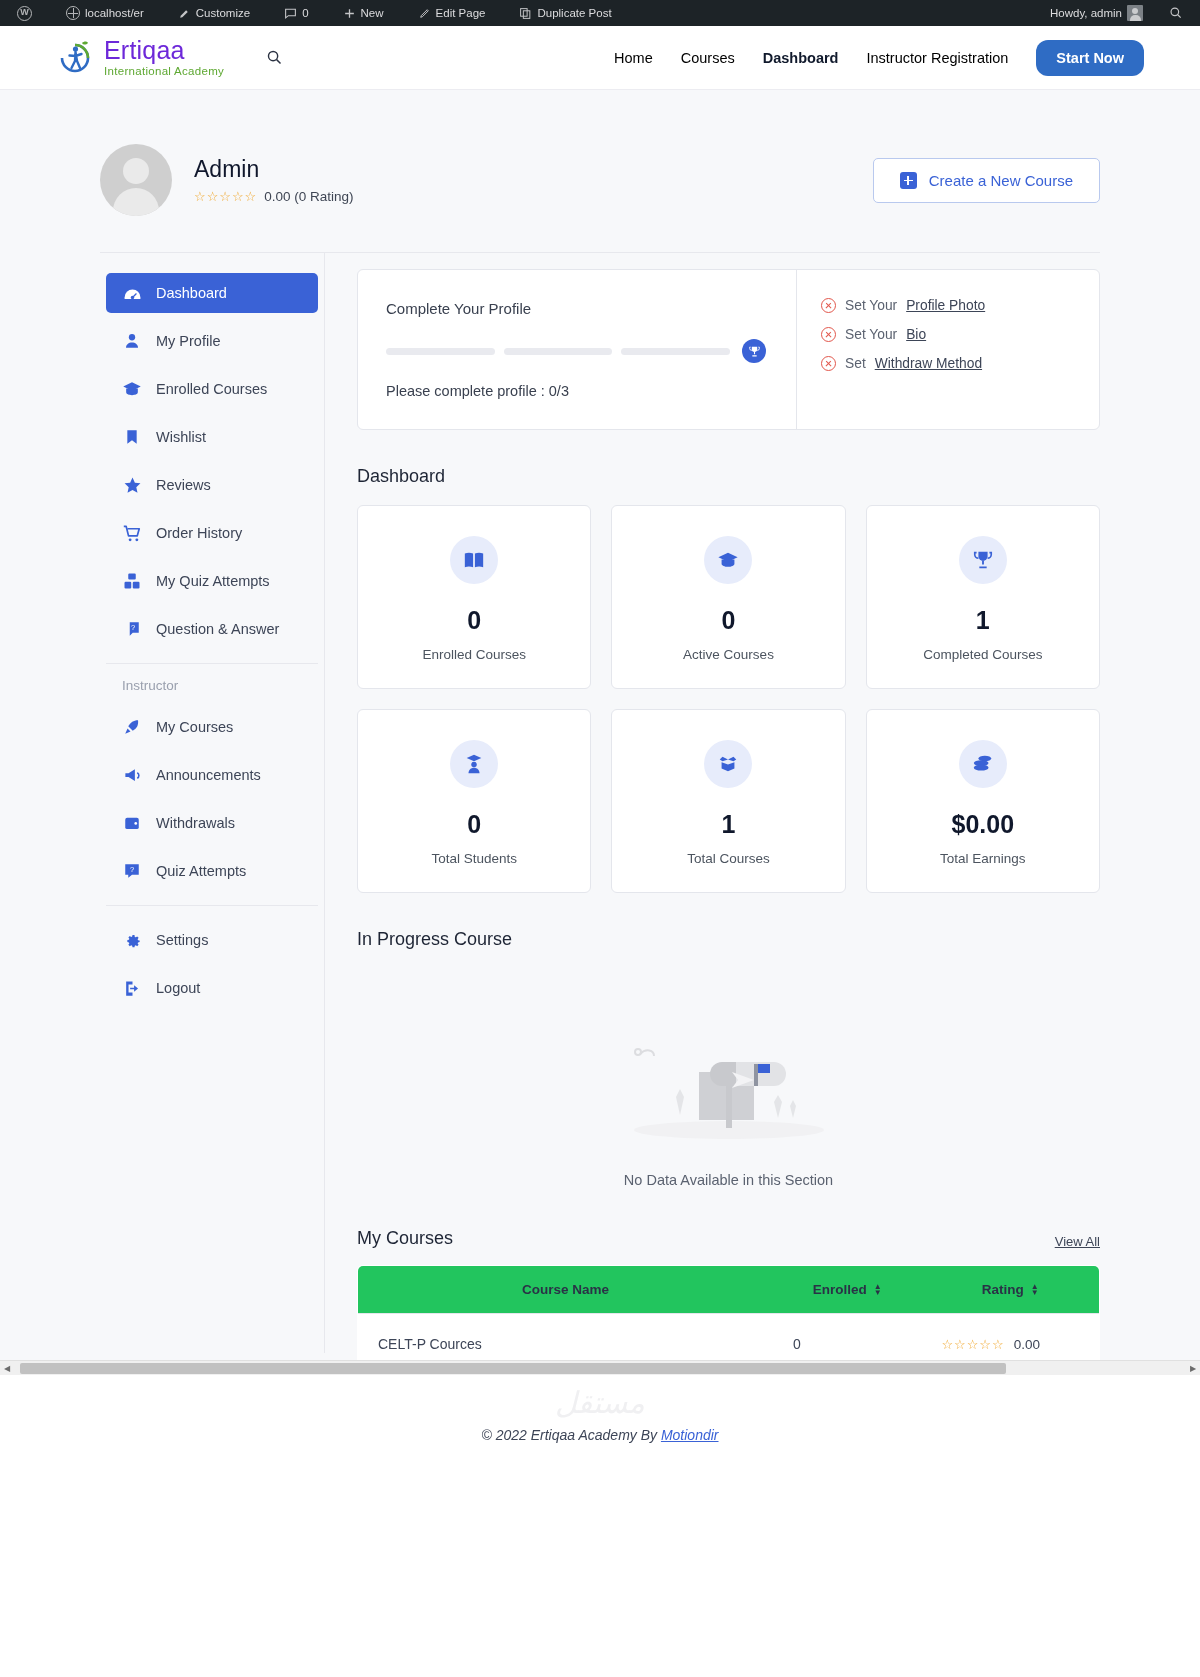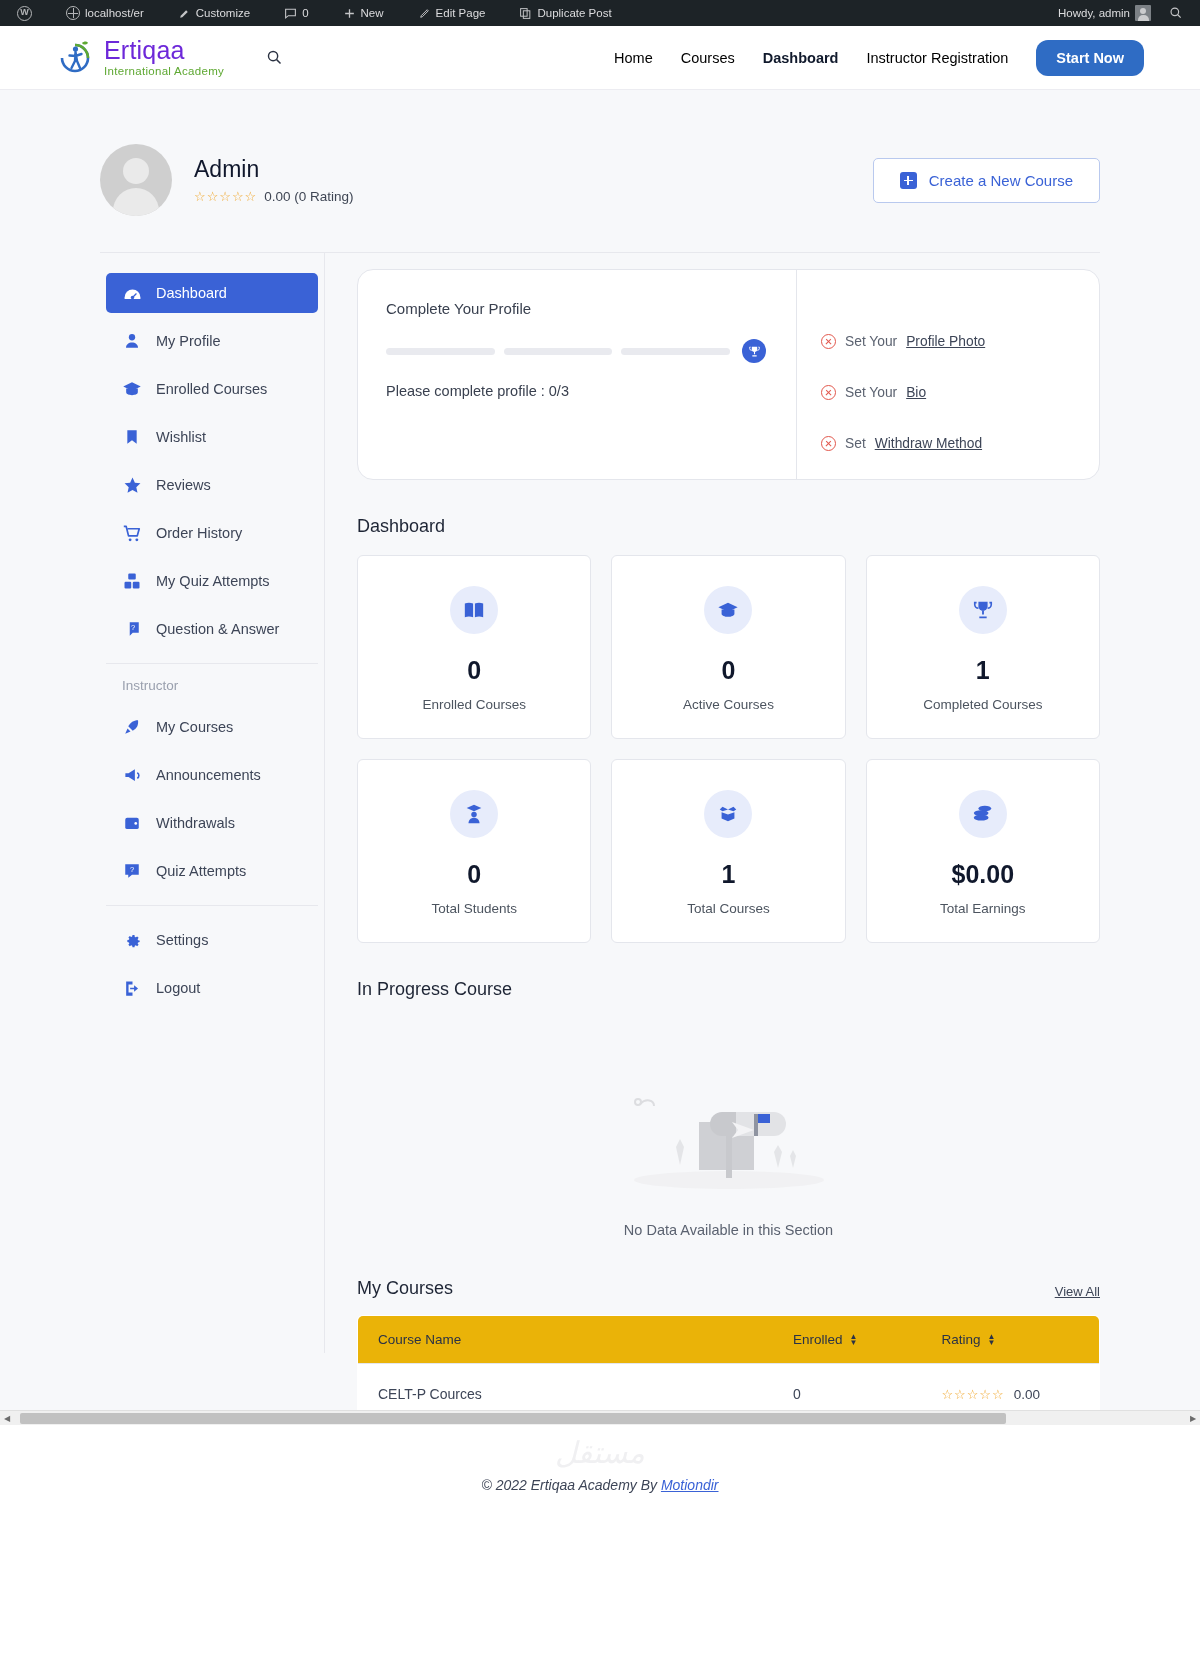--- a/index.html
+++ b/index.html
@@ -10,21 +10,21 @@
     color: #1f2b4d;
     -webkit-font-smoothing: antialiased;
   }
 
   
   .wpbar {
     height: 26px; background: #1d2327; color: #dcdcde;
     display: flex; align-items: center; font-size: 11.5px; padding: 0 8px;
   }
   .wpbar-left { display: flex; align-items: center; gap: 16px; flex: 1; }
-  .wpbar-right { display: flex; }
+  .wpbar-right { display: flex; gap: 8px; }
   .wpb-item {
     display: flex; align-items: center; gap: 5px;
     padding: 0 9px; height: 26px; color: #dcdcde; white-space: nowrap;
   }
   .wpb-ico { display: inline-flex; align-items: center; justify-content: center; opacity: .88; }
   .wp-logo-circle {
     width: 15px; height: 15px; border-radius: 50%;
     border: 1.6px solid #c8c9cb; position: relative; display:inline-block;
   }
   .wp-logo-circle::after {
@@ -126,34 +126,34 @@
   .side-item.active { background: #3a62d6; color: #fff; }
   .side-ico { width: 20px; height: 20px; display:flex; align-items:center; justify-content:center; flex:none; }
   .side-ico svg { display:block; }
   .side-sep { border-top: 1px solid #e7e8ed; margin: 14px 6px 14px 6px; }
   .side-group { font-size: 13.5px; color: #9aa0ae; padding: 0 16px; margin: 4px 6px 14px 6px; }
 
   .content { flex: 1; padding: 16px 0 0 32px; }
 
   
   .cp-card {
-    display: flex; border: 1px solid #e4e6ec; border-radius: 16px; background: #fff;
+    display: flex; border: 1px solid #e4e6ec; border-radius: 6px; background: #fff;
     overflow: hidden;
   }
   .cp-left { flex: 1; padding: 30px 30px 30px 28px; border-right: 1px solid #e4e6ec; }
   .cp-title { font-size: 15px; color: #39404f; }
   .cp-bars { display: flex; align-items: center; gap: 9px; margin: 22px 0 20px 0; }
   .cp-bar { height: 7px; border-radius: 4px; background: #e9eaef; flex: 1; }
   .trophy-circle {
     width: 24px; height: 24px; border-radius: 50%; background: #3a62d6;
     display:flex; align-items:center; justify-content:center; flex:none; margin-left: 3px;
   }
   .cp-status { font-size: 14.5px; color: #39404f; }
   .cp-right { width: 302px; padding: 28px 22px 28px 24px; }
-  .cp-task { display: flex; align-items: center; gap: 9px; margin-bottom: 14px; font-size: 13.8px; color: #5b6270; margin-top: 36px; }
+  .cp-task { display: flex; align-items: center; gap: 9px; margin-bottom: 14px; font-size: 13.8px; color: #5b6270; }
   .cp-task:last-child { margin-bottom: 0; }
   .x-circle {
     width: 15px; height: 15px; border-radius: 50%; border: 1.4px solid #e2574c;
     position: relative; flex: none;
   }
   .x-circle::before, .x-circle::after {
     content:""; position:absolute; left:3px; right:3px; top:5.8px; height:1.4px; background:#e2574c;
   }
   .x-circle::before { transform: rotate(45deg); }
   .x-circle::after { transform: rotate(-45deg); }
@@ -180,22 +180,22 @@
 
   
   .mc-head { display: flex; align-items: flex-end; margin: 30px 0 16px 0; }
   .mc-title { font-size: 18px; color: #1e2535; }
   .view-all { margin-left: auto; font-size: 13px; color: #3d4557; text-decoration: underline; }
   .tbl {
     width: 100%; border: 1px solid #e4e6ec; border-radius: 6px; overflow: hidden;
     background: #fff; border-collapse: collapse;
   }
   .tbl thead th {
-    background: #eab308; text-align: left; font-size: 13.5px; color: #2a3246;
-    padding: 16px 20px; font-weight: 400; border-bottom: 1px solid #e4e6ec;
+    background: #22c55e; text-align: center; font-size: 13.5px; color: #2a3246;
+    padding: 16px 20px; font-weight: 700; border-bottom: 1px solid #e4e6ec;
   }
   .th-inner { display: inline-flex; align-items: center; gap: 7px; }
   .sort-ico { display:inline-flex; flex-direction: column; line-height: 6px; font-size: 8px; color: #2a3246; }
   .tbl tbody td { padding: 22px 20px; font-size: 14px; color: #3d4557; }
   .rating-cell { display: flex; align-items: center; gap: 3px; }
   .rating-cell .stars { font-size: 13px; }
   .rating-cell .num { margin-left: 6px; font-size: 13.5px; color: #3d4557; }
 
   
   .hscroll {

